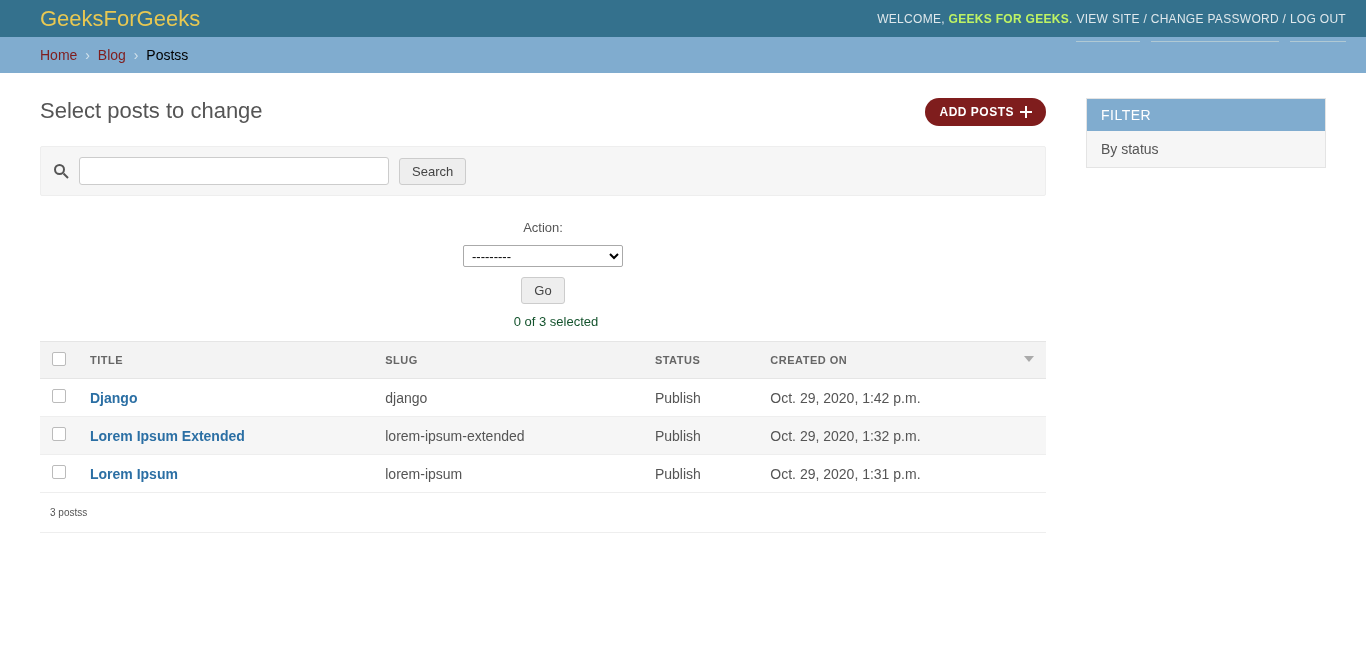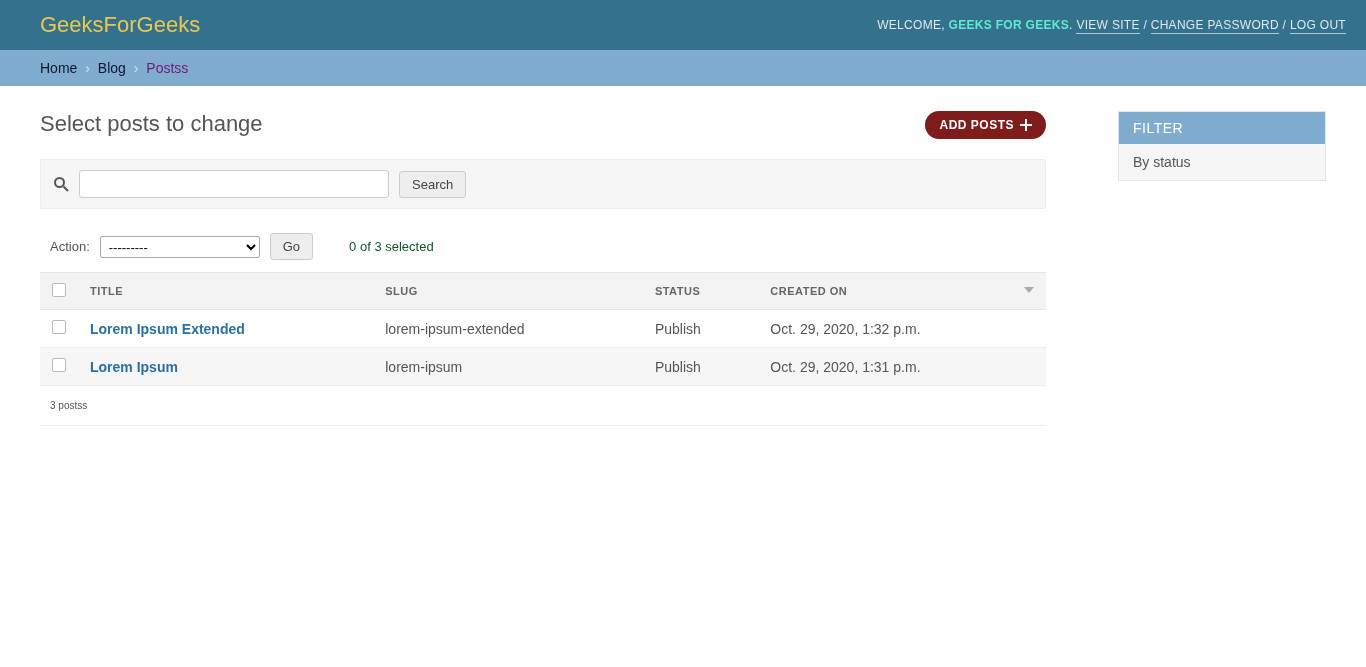--- a/index.html
+++ b/index.html
@@ -1,67 +1,67 @@
 <!DOCTYPE html>
 <html><head>
 <meta charset="utf-8">
 <style>
 * { box-sizing: border-box; margin: 0; padding: 0; }
 body { font-family: "Helvetica Neue", Helvetica, Arial, sans-serif; font-size: 14px; color: #555; background: #fff; }
 
 
-.top-header { background: #34718d; color: #fff; display: flex; justify-content: space-between; align-items: center; padding: 10px 20px 10px 40px; height: 50px; }
+.top-header { background: #34718d; color: #fff; display: flex; justify-content: space-between; align-items: center; padding: 10px 20px 10px 40px; height: 37px; }
 .brand { color: #e8c852; font-size: 22px; font-weight: 400; }
 .user-tools { font-size: 12px; color: #dfe8ec; letter-spacing: 0.3px; }
-.user-tools a { color: #dfe8ec; text-decoration: none; border-bottom: 1px solid #b0c9d4; padding-bottom: 1px; }
-.user-tools strong { color: #5eead4; font-weight: 700; }
+.user-tools a { color: #dfe8ec; text-decoration: none; border-bottom: 1px solid #b0c9d4; padding-bottom: 15px; }
+.user-tools strong { color: #bef264; font-weight: 700; }
 .user-tools span.sep { color: #dfe8ec; }
 
 
 .breadcrumbs { background: #80accf; color: #fff; padding: 10px 20px 10px 40px; font-size: 14px; }
-.breadcrumbs a { color: #0f172a; text-decoration: none; }
-.breadcrumbs span.current { color: #701a75; }
+.breadcrumbs a { color: #7f1d1d; text-decoration: none; }
+.breadcrumbs span.current { color: #000000; }
 .breadcrumbs span.sep { color: #d3e3ec; margin: 0 4px; }
 
 
 .content-wrap { display: flex; padding: 25px 40px 0 40px; gap: 40px; }
 .main-col { flex: 1; min-width: 0; }
 .side-col { width: 240px; }
 
 .page-head { display: flex; justify-content: space-between; margin-bottom: 20px; }
 .page-title { font-size: 22px; font-weight: 400; color: #555; }
 .add-btn { background: #7f1d1d; color: #fff; border: none; border-radius: 15px; padding: 7px 14px; font-size: 12px; letter-spacing: 0.5px; cursor: pointer; display: inline-flex; align-items: center; gap: 6px; font-weight: 600; }
 .add-btn .plus-ico { display: inline-flex; }
 
 
 .toolbar { background: #f6f6f6; border: 1px solid #eee; padding: 10px 12px; display: flex; align-items: center; gap: 10px; margin-bottom: 20px; border-radius: 2px; }
 .toolbar .search-ico { color: #555; display: inline-flex; }
 .toolbar input[type="text"] { width: 310px; height: 28px; border: 1px solid #ccc; border-radius: 3px; padding: 4px 8px; font-size: 13px; }
 .small-btn { background: #eee; border: 1px solid #ccc; border-radius: 3px; padding: 5px 12px; font-size: 13px; cursor: pointer; color: #444; text-align: right; }
 
 
-.actions-row { display: flex; align-items: center; gap: 10px; padding: 4px 10px 12px 10px; font-size: 13px; color: #555; }
+.actions-row { display: flex; align-items: center; gap: 10px; padding: 4px 10px 12px 10px; font-size: 13px; color: #555; flex-direction: column; }
 .actions-row select { border: 1px solid #aaa; border-radius: 2px; padding: 2px 4px; font-size: 13px; min-width: 160px; height: 22px; background: #fff; }
 .sel-count { color: #14532d; margin-left: 26px; }
 
 
 table.results { width: 100%; border-collapse: collapse; }
 table.results thead th { background: #f3f3f3; text-align: left; font-size: 11px; letter-spacing: 0.5px; font-weight: 700; color: #666; padding: 10px 12px; border-top: 1px solid #e5e5e5; border-bottom: 1px solid #e5e5e5; }
 table.results thead th.sortable { position: relative; }
 .sort-ico { float: right; color: #aaa; display: inline-flex; }
 table.results tbody td { padding: 10px 12px; border-bottom: 1px solid #eee; color: #555; }
 table.results tbody tr:nth-child(even) td { background: #f6f6f6; }
 table.results tbody td a.rowlink { color: #2b6fa4; font-weight: 700; text-decoration: none; }
 .check-col { width: 34px; }
 input[type="checkbox"] { width: 14px; height: 14px; border: 1px solid #bbb; border-radius: 2px; cursor: pointer; appearance: none; background: #fff; }
 
 .paginator { padding: 14px 10px; color: #555; font-size: 10px; border-bottom: 1px solid #eee; }
 
 
-.filter-box { border: 1px solid #e4e4e4; background: #f6f6f6; margin-left: 32px; }
+.filter-box { border: 1px solid #e4e4e4; background: #f6f6f6; }
 .filter-head { background: #80accf; color: #fff; padding: 8px 14px; font-size: 14px; letter-spacing: 0.5px; }
 .filter-section-label { padding: 10px 14px; font-size: 14px; color: #555; }
 .filter-list { list-style: none; padding: 4px 0 12px 0; }
 .filter-list li { padding: 4px 14px; font-size: 13px; color: #888; cursor: pointer; border-left: 4px solid transparent; }
 .filter-list li.active { color: #2b6fa4; border-left: 4px solid #80accf; }
 </style>
 </head>
 <body>
 
 <div class="top-header">
@@ -134,20 +134,27 @@
               <svg width="10" height="10" viewBox="0 0 10 10">
                   <path d="M0 2l5 6 5-6z" fill="#aaa"></path>
                 </svg>
             </span>
           </th>
         </tr>
       </thead>
       <tbody id="rows-body">
           <tr>
             <td class="check-col"><input type="checkbox" style=""></td>
+            <td><a href="#" class="rowlink">Django</a></td>
+            <td>django</td>
+            <td>Publish</td>
+            <td>Oct. 29, 2020, 1:42 p.m.</td>
+          </tr>
+          <tr>
+            <td class="check-col"><input type="checkbox" style=""></td>
             <td><a href="#" class="rowlink">Lorem Ipsum Extended</a></td>
             <td>lorem-ipsum-extended</td>
             <td>Publish</td>
             <td>Oct. 29, 2020, 1:32 p.m.</td>
           </tr>
           <tr>
             <td class="check-col"><input type="checkbox" style=""></td>
             <td><a href="#" class="rowlink">Lorem Ipsum</a></td>
             <td>lorem-ipsum</td>
             <td>Publish</td>

